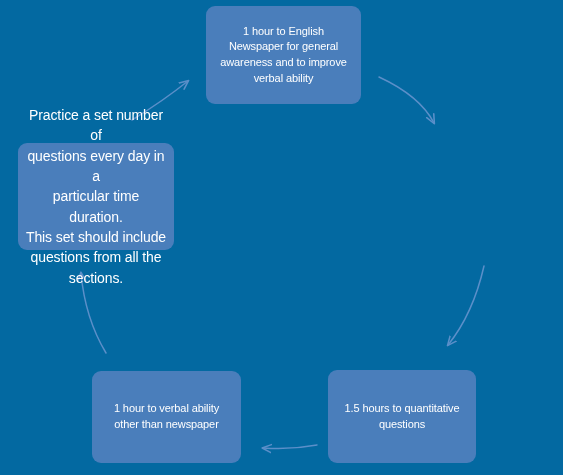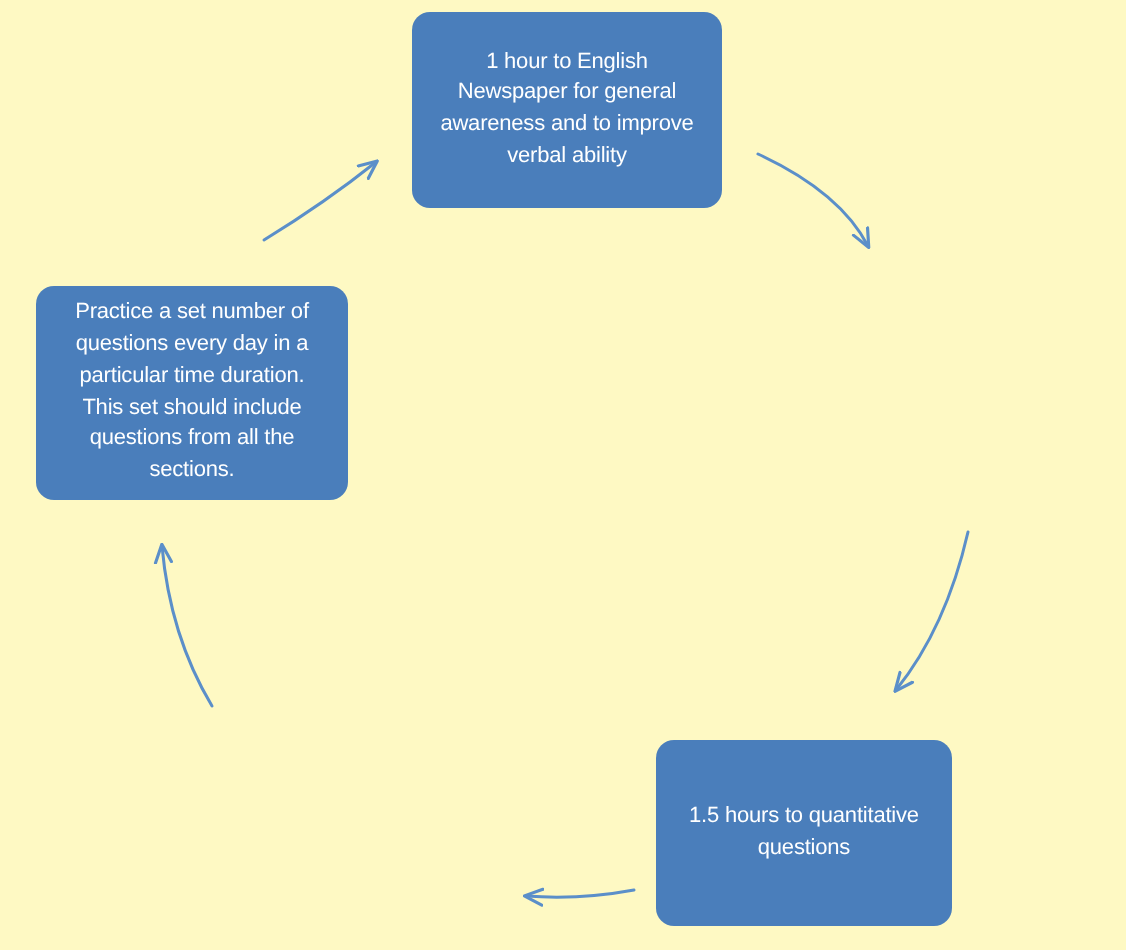--- a/index.html
+++ b/index.html
@@ -7,21 +7,21 @@
     padding: 0;
     background: #ffffff;
   }
   body {
     font-family: "Liberation Sans", sans-serif;
   }
   #canvas {
     position: relative;
     width: 563px;
     height: 475px;
-    background: #fef9c3;
+    background: #0369a1;
     overflow: hidden;
   }
   .arrow-layer {
     position: absolute;
     left: 0;
     top: 0;
     width: 563px;
     height: 475px;
     pointer-events: none;
   }
@@ -43,21 +43,21 @@
   }
   .node-label {
     display: block;
     width: 100%;
   }
   #node-newspaper  { left: 206px; top: 6px;   width: 155px; height: 98px; }
   #node-reasoning  { left: 399px; top: 152px; width: 147px; height: 93px; }
   #node-quant      { left: 328px; top: 370px; width: 148px; height: 93px; }
   #node-verbal     { left: 92px;  top: 371px; width: 149px; height: 92px; }
   #node-practice   { left: 18px;  top: 143px; width: 156px; height: 107px;
-                     font-size: 11px; line-height: 1.45; }
+                     font-size: 14px; line-height: 1.45; }
 </style>
 </head>
 <body>
 
 <div id="canvas">
 
   <svg class="arrow-layer" viewBox="0 0 563 475" width="563" height="475">
     <defs>
       <marker id="ah" viewBox="0 0 10 10" refX="8.4" refY="5" markerWidth="7" markerHeight="7" orient="auto-start-reverse">
         <path d="M 0.6 1.2 L 9.2 5 L 0.6 8.8" fill="none" stroke="#5b8fc9" stroke-width="1.5" stroke-linecap="round" stroke-linejoin="round"></path>
@@ -81,20 +81,24 @@
 awareness and to improve
 verbal ability</span>
   </div>
 
 
   <div class="node" id="node-quant">
     <span class="node-label">1.5 hours to quantitative
 questions</span>
   </div>
 
+  <div class="node" id="node-verbal">
+    <span class="node-label">1 hour to verbal ability
+other than newspaper</span>
+  </div>
 
   <div class="node" id="node-practice">
     <span class="node-label">Practice a set number of
 questions every day in a
 particular time duration.
 This set should include
 questions from all the
 sections.</span>
   </div>
 

